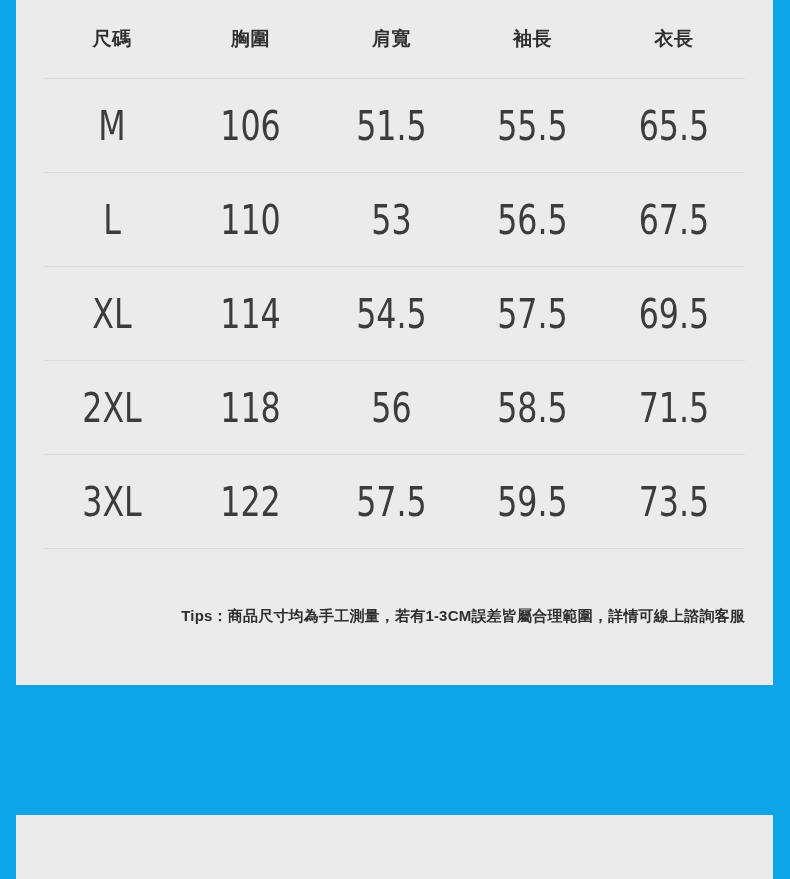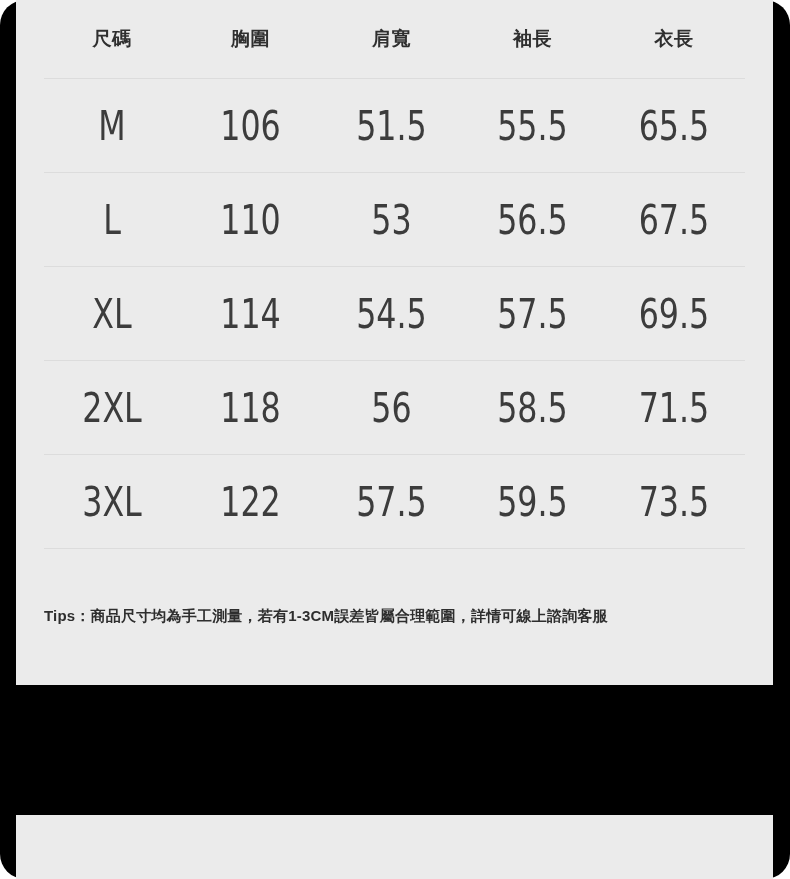--- a/index.html
+++ b/index.html
@@ -14,22 +14,21 @@
     position: relative;
     overflow: hidden;
     font-family: "Liberation Sans", "DejaVu Sans", sans-serif;
     -webkit-font-smoothing: antialiased;
   }
 
   
   .page {
     position: absolute;
     inset: 0;
-    background: #000000;
-    border-radius: 25px;
+    background: #0ea5e9;
   }
 
   
   .card {
     position: absolute;
     left: 16px;
     width: 757px;
     background: #ebebeb;
     box-sizing: border-box;
   }
@@ -88,21 +87,21 @@
   .size-table tbody tr:last-child {
     border-bottom: 1px solid #dcdcdc;
   }
 
   
   .tips {
     position: absolute;
     left: 28px;
     top: 598px;
     width: 701px;
-    text-align: left;
+    text-align: right;
     font-size: 15px;
     font-weight: 700;
     color: #2e2e2e;
     letter-spacing: 0.2px;
     white-space: nowrap;
   }
 </style>
 </head>
 <body>
 

